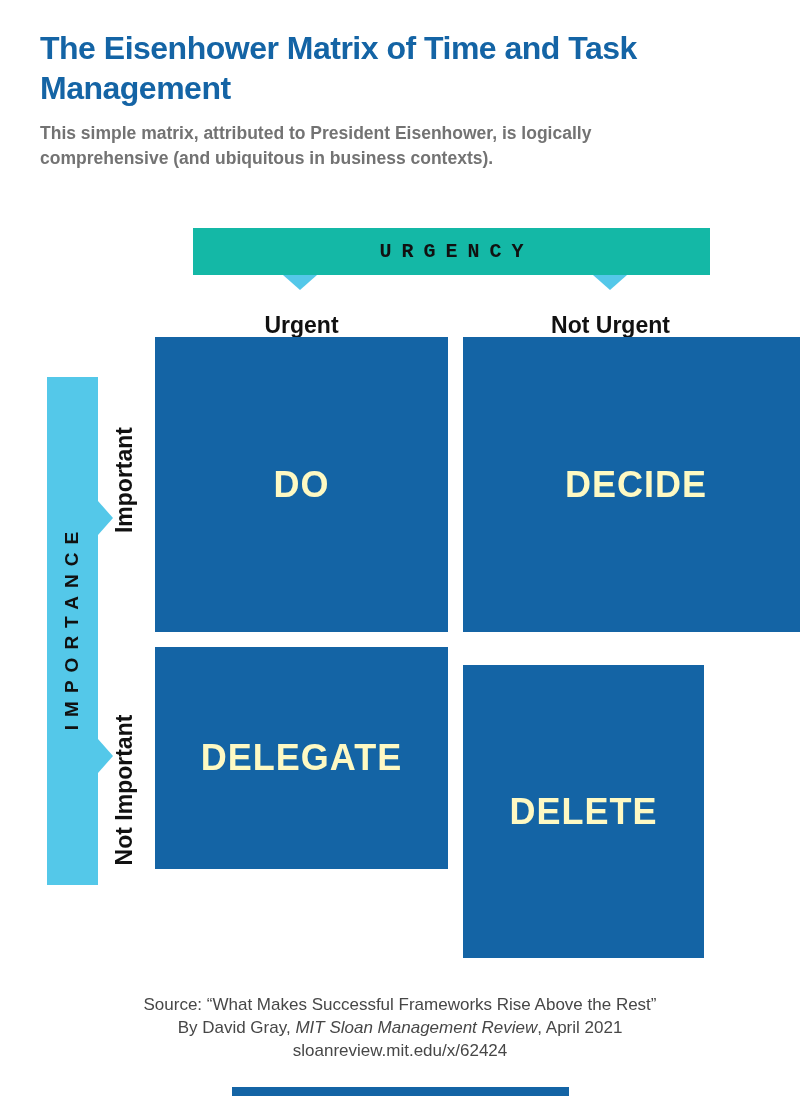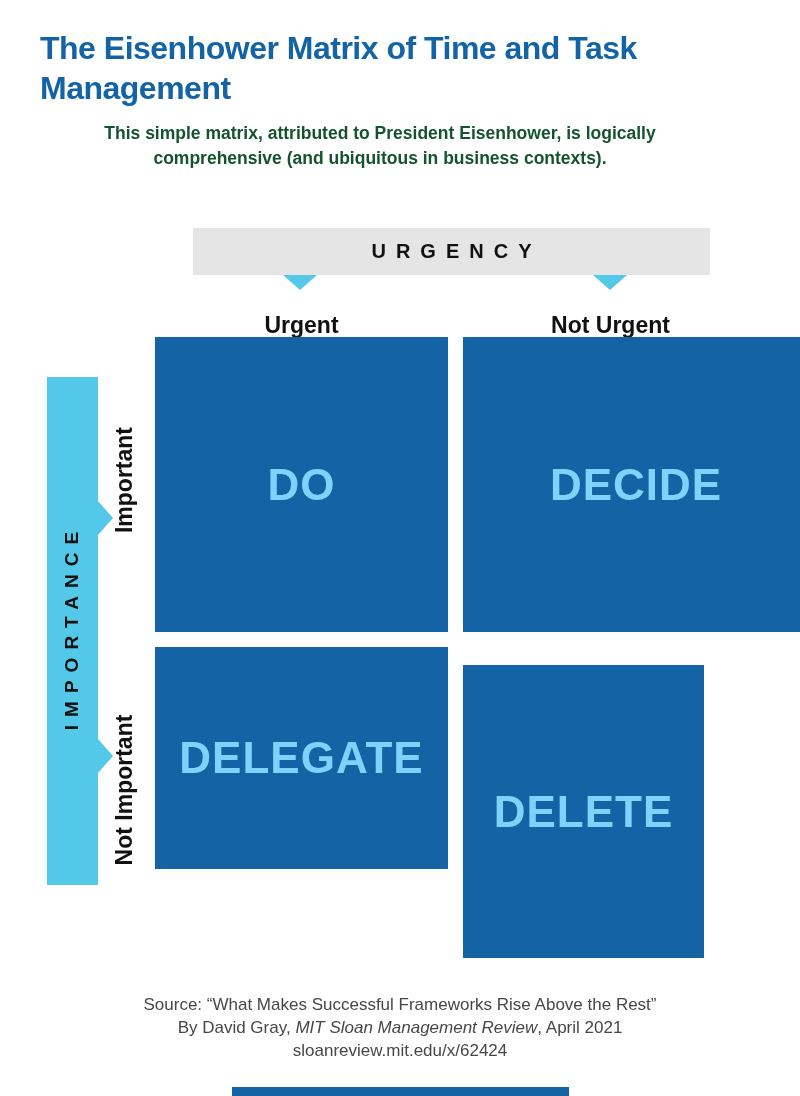--- a/index.html
+++ b/index.html
@@ -8,26 +8,26 @@
     font-family:"Liberation Sans",sans-serif;color:#111;padding-left:36px;
   }
   
   .title{
     position:absolute;left:40px;top:28px;width:690px;
     font-size:32px;font-weight:700;letter-spacing:-0.5px;line-height:1.25;
     color:#1464a5;
   }
   .subtitle{
     position:absolute;left:40px;top:121px;width:680px;
-    font-size:17.5px;font-weight:700;line-height:1.4;color:#14532d;text-align:center;
+    font-size:17.5px;font-weight:700;line-height:1.4;color:#737373;
   }
   
   .xbar{
     position:absolute;left:193px;top:228px;width:517px;height:47px;
-    background:#e5e5e5;display:flex;align-items:center;justify-content:center;
+    background:#14b8a6;display:flex;align-items:center;justify-content:center;font-family:Liberation Mono, monospace;
   }
   .xbar-label{
     font-size:20px;font-weight:700;letter-spacing:10px;padding-left:10px;color:#111;
   }
   .notch-down{
     position:absolute;top:275px;width:0;height:0;
     border-left:17px solid transparent;border-right:17px solid transparent;
     border-top:15px solid #54c8e9;
   }
   .notch-down.left{left:283px;}
@@ -62,21 +62,21 @@
   .ytick.not-important{left:124px;top:790px;}
   
   .q{
     position:absolute;background:#1464a5;
     display:flex;align-items:center;justify-content:center;
   }
   .q-do{left:155px;top:337px;width:293px;height:295px;}
   .q-decide{left:463px;top:337px;width:346px;height:295px;}
   .q-delegate{left:155px;top:647px;width:293px;height:222px;}
   .q-delete{left:463px;top:665px;width:241px;height:293px;}
-  .q-label{color:#7dd3fc;font-size:44px;font-weight:700;letter-spacing:1px;}
+  .q-label{color:#fef9c3;font-size:36px;font-weight:700;letter-spacing:1px;}
   
   .footer{
     position:absolute;left:0;top:993px;width:800px;text-align:center;
     font-size:17px;line-height:23px;color:#474747;
   }
   .footer .italic{font-style:italic;}
   .bottom-bar{
     position:absolute;left:232px;top:1087px;width:337px;height:9px;background:#1464a5;
   }
 </style>

